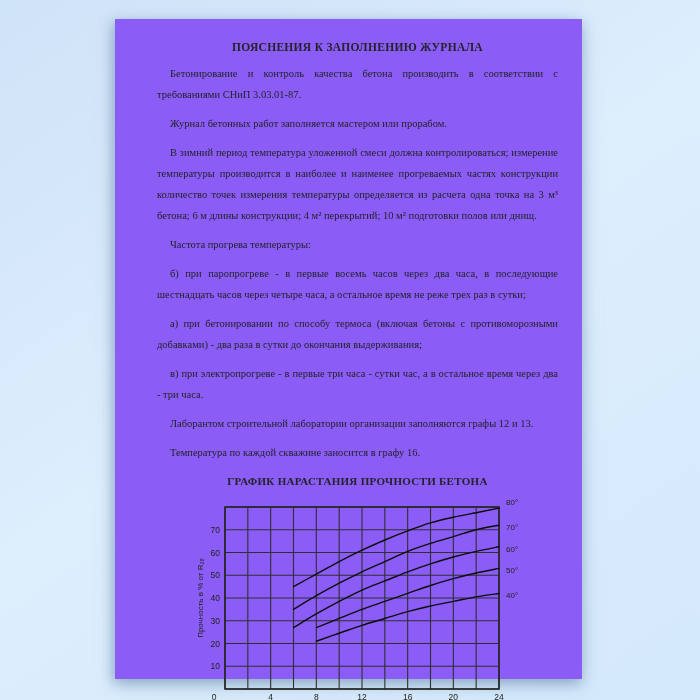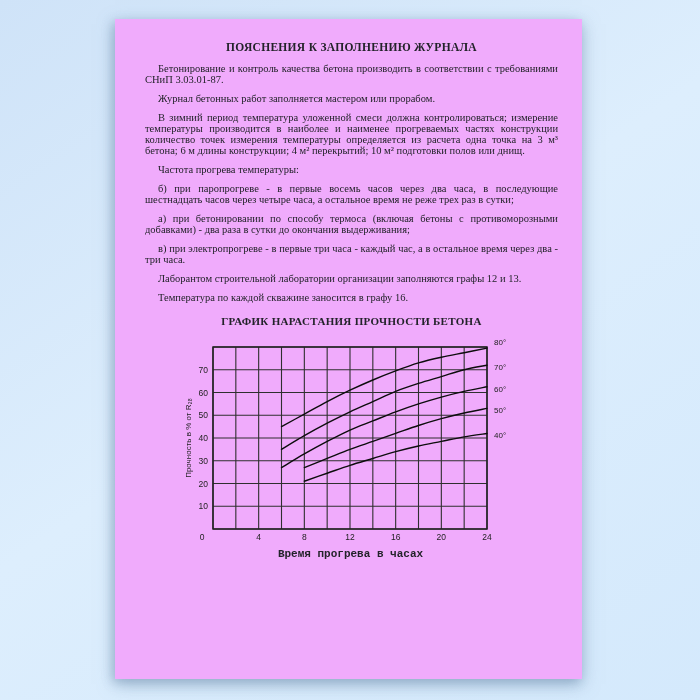--- a/index.html
+++ b/index.html
@@ -3,34 +3,34 @@
 <meta charset="utf-8">
 <style>
   html,body{margin:0;padding:0;}
   body{
     width:700px;height:700px;position:relative;overflow:hidden;
     background:linear-gradient(145deg,#cfe3f8 0%,#ddeefd 48%,#d4e9fc 100%);
     font-family:"Liberation Serif",serif;
   }
   .page{
     position:absolute;left:115px;top:19px;width:467px;height:660px;
-    background:#f0abfc;
+    background:#8b5cf6;
     box-shadow:0 5px 16px rgba(105,138,170,0.55), -3px 3px 9px rgba(120,150,182,0.35);
     box-sizing:border-box;
-    padding:22px 24px 0 30px;
+    padding:22px 24px 0 42px;
     color:#23232a;
   }
   h1.doc-title{
     margin:0 0 10px 0;
     font-size:11.5px;font-weight:bold;text-align:center;letter-spacing:.3px;
     font-family:"Liberation Serif",serif;
   }
   .body-text p{
     margin:0 0 8px 0;
-    font-size:10.5px;line-height:11px;
+    font-size:10.5px;line-height:21px;
     text-align:justify;text-indent:13px;
   }
   .chart-block{margin-top:12px;position:relative;}
   h2.chart-title{
     margin:0 0 6px 0;
     font-size:11px;font-weight:bold;text-align:center;letter-spacing:.3px;
   }
   .plot-wrap{position:relative;width:347px;margin-left:32px;}
   .y-title{
     position:absolute;left:11px;top:105px;
@@ -52,21 +52,21 @@
 <div class="page">
   <h1 class="doc-title">ПОЯСНЕНИЯ К ЗАПОЛНЕНИЮ ЖУРНАЛА</h1>
 
   <div class="body-text" id="paragraphs">
       <p>Бетонирование и контроль качества бетона производить в соответствии с требованиями СНиП 3.03.01-87.</p>
       <p>Журнал бетонных работ заполняется мастером или прорабом.</p>
       <p>В зимний период температура уложенной смеси должна контролироваться; измерение температуры производится в наиболее и наименее прогреваемых частях конструкции количество точек измерения температуры определяется из расчета одна точка на 3 м³ бетона; 6 м длины конструкции; 4 м² перекрытий; 10 м² подготовки полов или днищ.</p>
       <p>Частота прогрева температуры:</p>
       <p>б) при паропрогреве - в первые восемь часов через два часа, в последующие шестнадцать часов через четыре часа, а остальное время не реже трех раз в сутки;</p>
       <p>а) при бетонировании по способу термоса (включая бетоны с противоморозными добавками) - два раза в сутки до окончания выдерживания;</p>
-      <p>в) при электропрогреве - в первые три часа - каждый час, а в остальное время через два - три часа.</p>
+      <p>в) при электропрогреве - в первые три часа - сутки час, а в остальное время через два - три часа.</p>
       <p>Лаборантом строительной лаборатории организации заполняются графы 12 и 13.</p>
       <p>Температура по каждой скважине заносится в графу 16.</p>
     </div>
 
   <div class="chart-block">
     <h2 class="chart-title">ГРАФИК НАРАСТАНИЯ ПРОЧНОСТИ БЕТОНА</h2>
     <div class="plot-wrap">
       <div class="y-title">Прочность в % от R₂₈</div>
       <svg id="plot" width="347" height="213" viewBox="0 0 347 213">
           <line x1="36" y1="14" x2="36" y2="196" stroke="#2f2f2f" stroke-width="1.1"></line>

